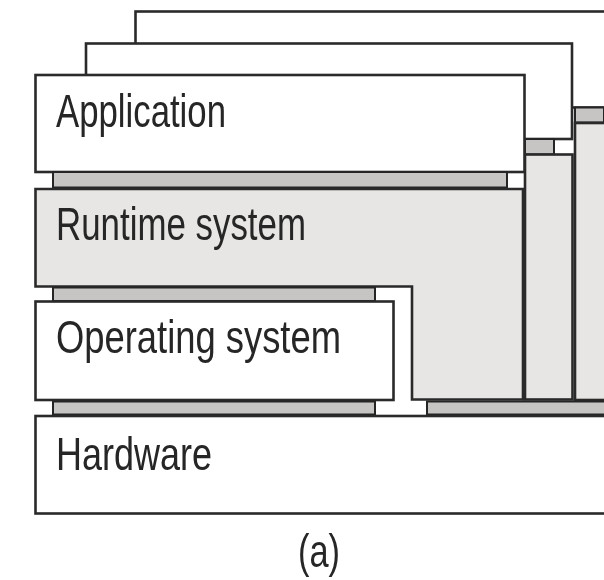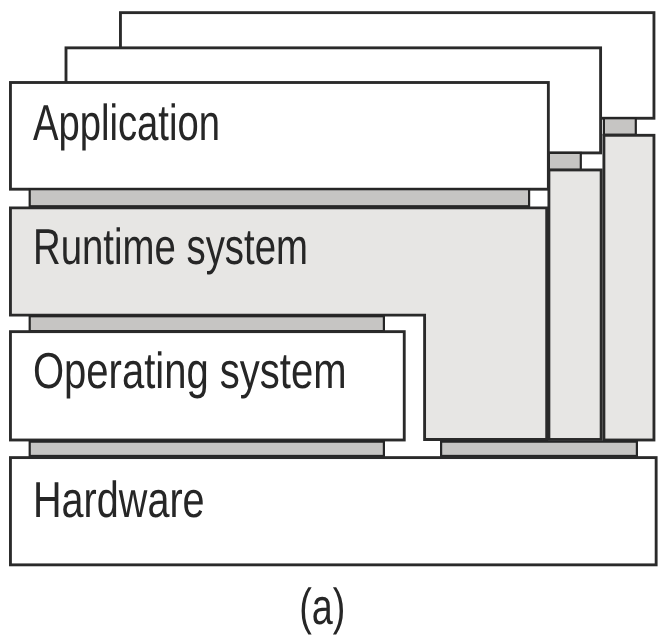--- a/index.html
+++ b/index.html
@@ -6,20 +6,21 @@
     margin: 0;
     padding: 0;
     background: #ffffff;
   }
   #canvas {
     position: relative;
     width: 536px;
     height: 580px;
     background: #ffffff;
     font-family: "Liberation Sans", sans-serif;
+    margin-left: 26px;
   }
   svg { display: block; }
   .box {
     stroke: #2a2a2a;
     stroke-width: 2.6;
   }
   .bar {
     stroke: #252525;
     stroke-width: 2;
   }

